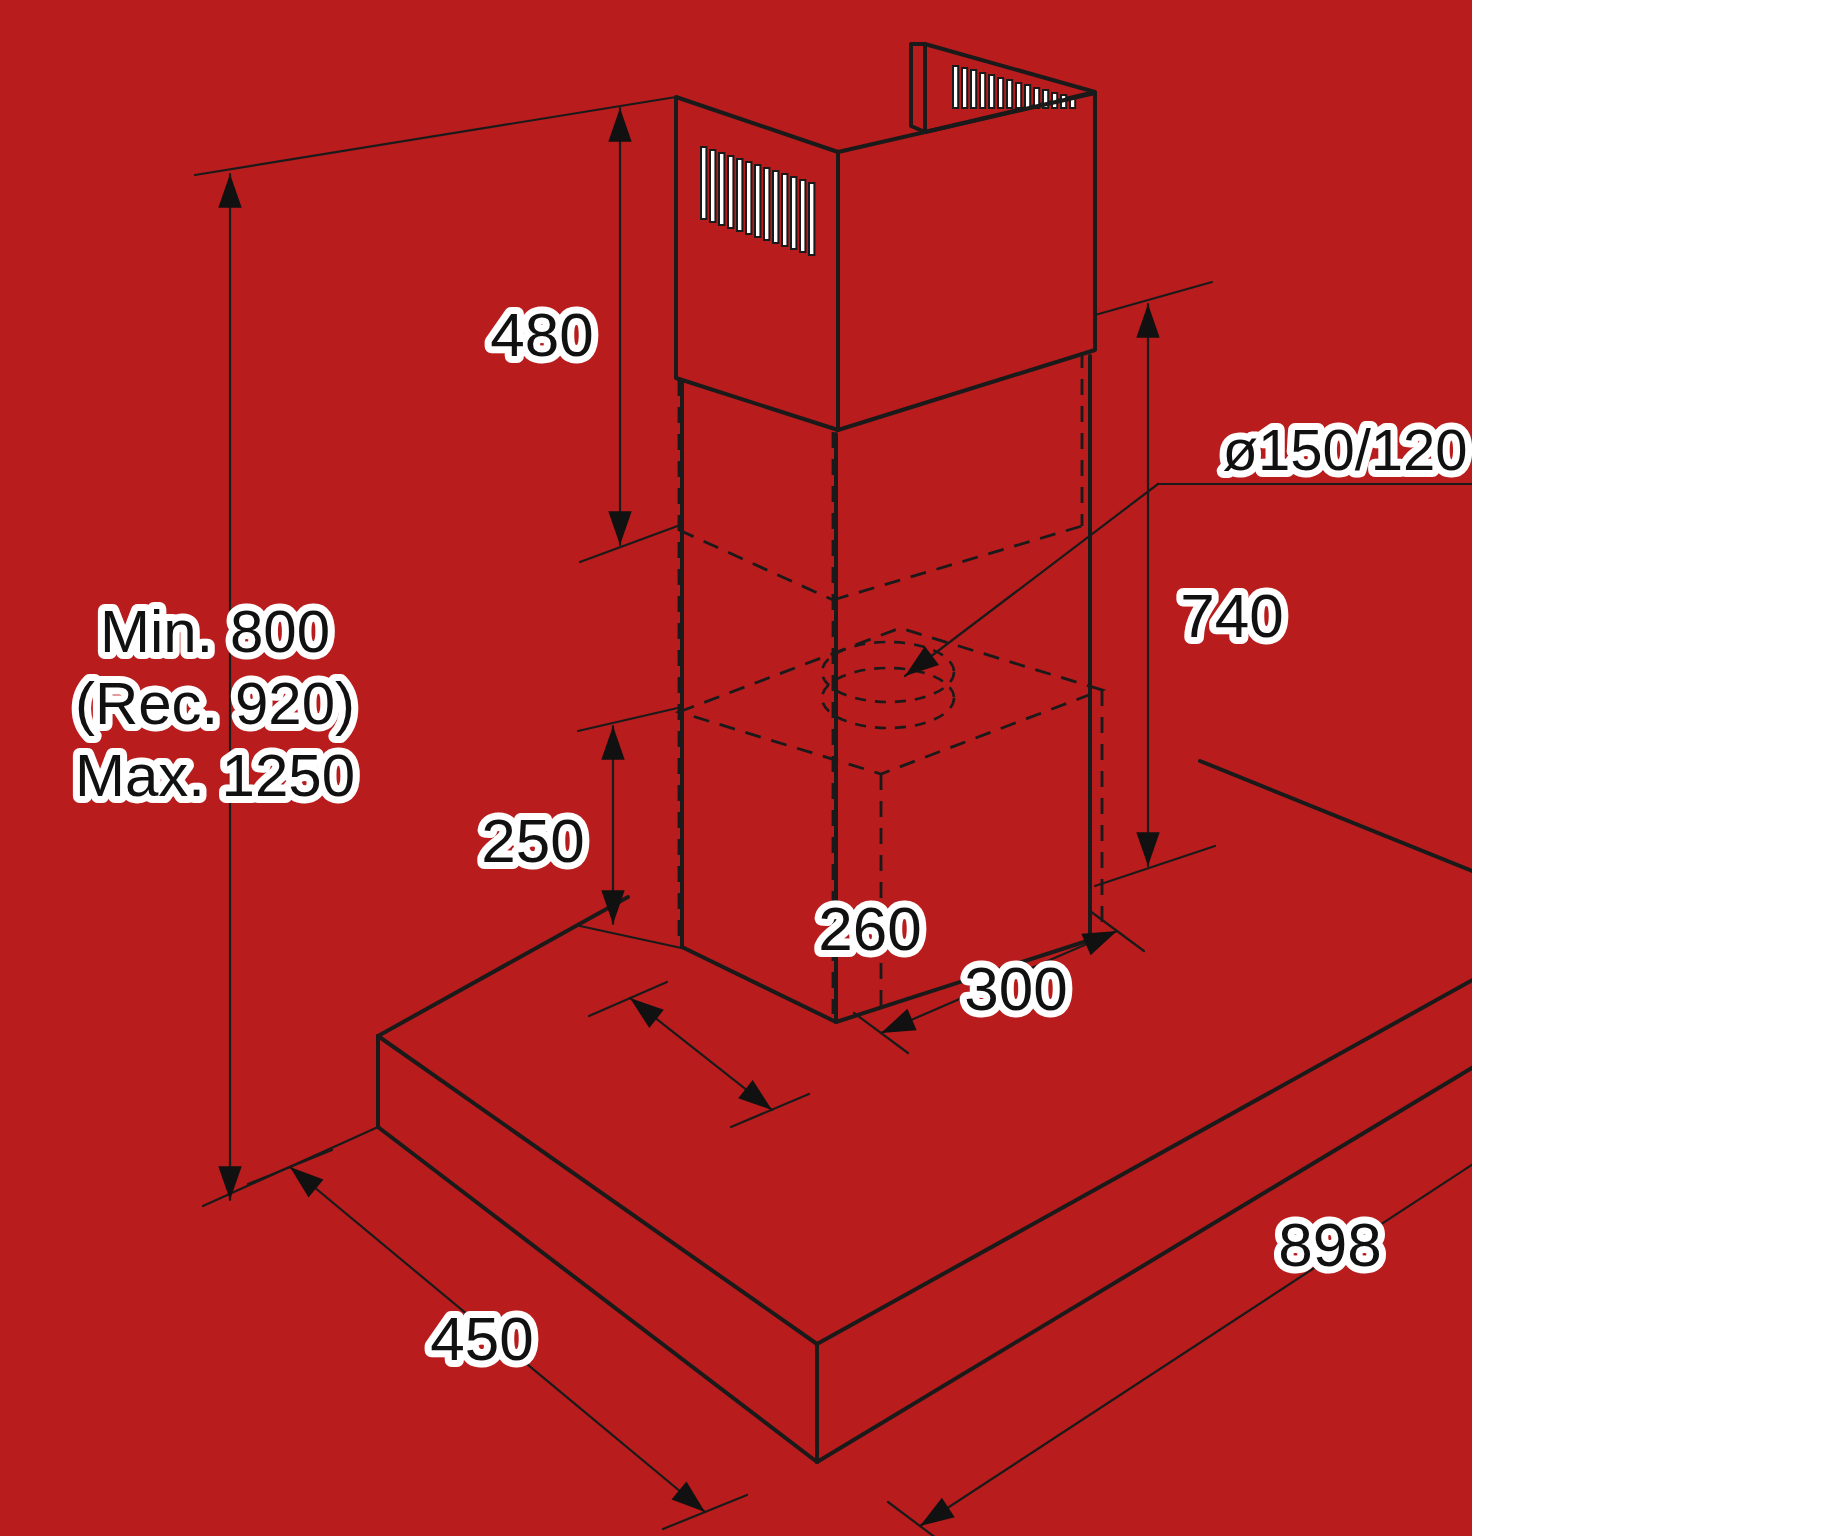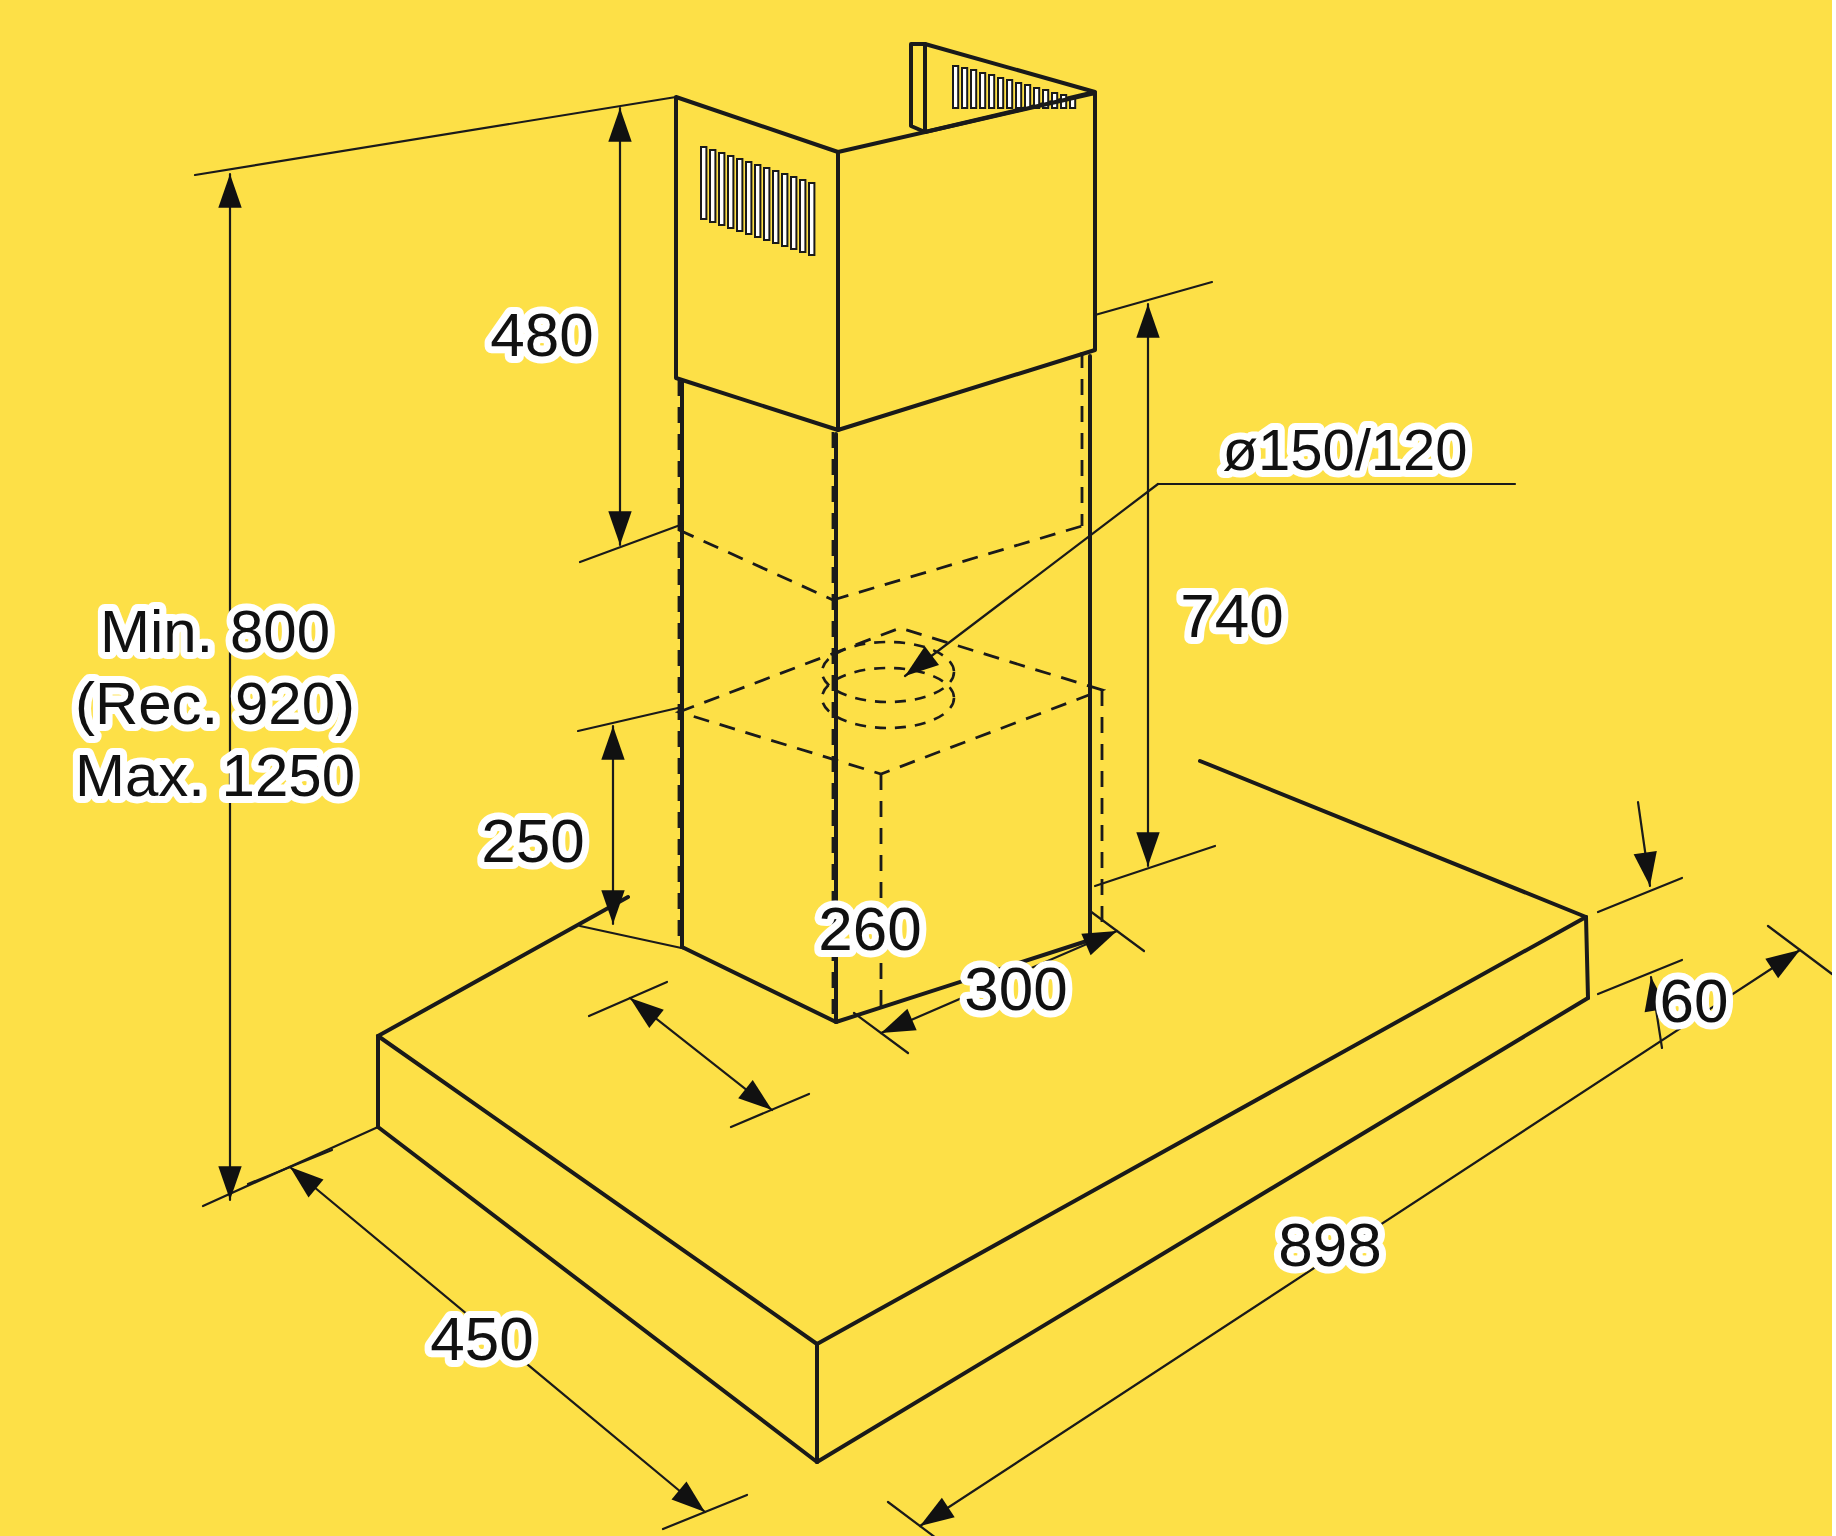--- a/index.html
+++ b/index.html
@@ -1,16 +1,16 @@
 <!DOCTYPE html>
 <html><head>
 <meta charset="utf-8">
 <style>
   html,body{margin:0;padding:0;background:#ffffff;}
-  .stage{position:relative;width:1832px;height:1536px;background:#fde047;overflow:hidden;}
+  .stage{position:relative;width:1472px;height:1536px;background:#b91c1c;overflow:hidden;}
   svg{display:block;}
   .solid{fill:none;stroke:#1a1a1a;stroke-width:4;stroke-linejoin:round;stroke-linecap:round;}
   .thin{fill:none;stroke:#1a1a1a;stroke-width:2.2;stroke-linecap:round;}
   .dash{fill:none;stroke:#1a1a1a;stroke-width:2.8;stroke-dasharray:16 11;stroke-linecap:butt;}
   .dashsm{fill:none;stroke:#1a1a1a;stroke-width:2.6;stroke-dasharray:11 9;}
   .grille{fill:#ffffff;stroke:#1a1a1a;stroke-width:2;}
   .dimlabel{font-family:"Liberation Sans",sans-serif;font-size:62px;fill:#111111;
             text-anchor:middle;paint-order:stroke;stroke:#ffffff;stroke-width:14px;
             stroke-linejoin:round;font-weight:400;}
   .dimlabel-sm{font-size:58px;}

